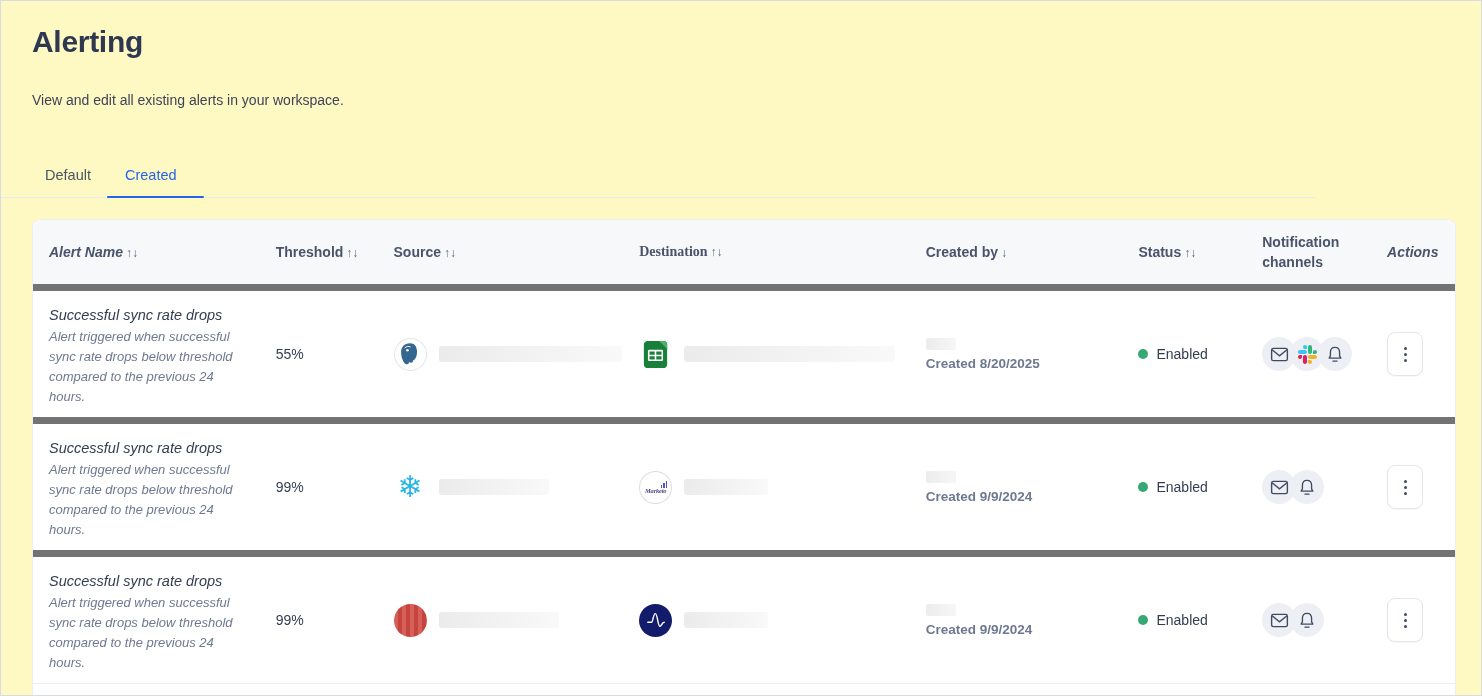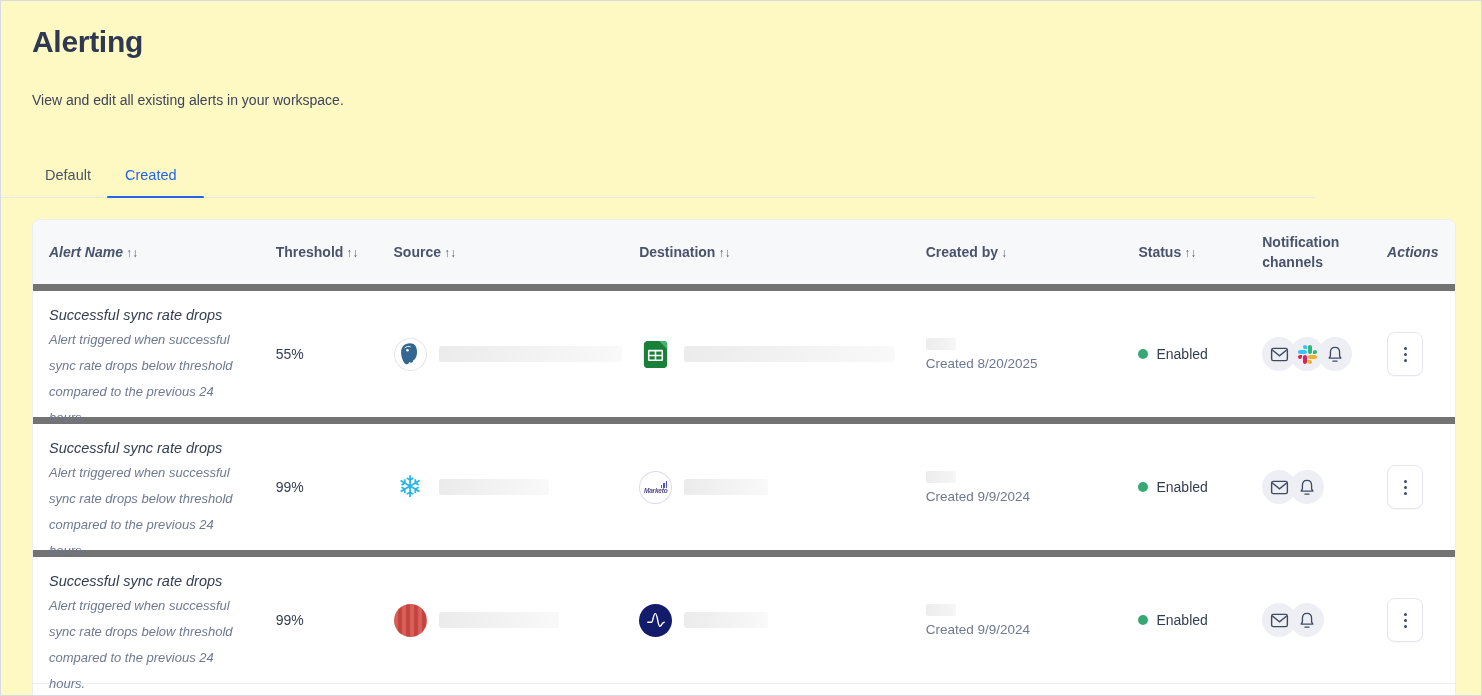--- a/index.html
+++ b/index.html
@@ -43,39 +43,39 @@
   .th {
     font-size:14px; font-weight:700; color:#49536b; padding-left:16px;
     line-height:20px; cursor:pointer;
   }
   .sort { font-size:12px; color:#5a657e; margin-left:3px; font-weight:400; }
   .row { display:flex; height:133px; border-top:7px solid #737373; }
   .cell { display:flex; align-items:center; padding-left:16px; }
   .w-alert { width:227px;font-style:italic; }
   .w-threshold { width:118px; }
   .w-source { width:246px; }
-  .w-dest { width:287px; }
+  .w-dest { width:287px;font-family:Liberation Serif, serif; }
   .w-created { width:213px; }
   .w-status { width:124px; }
   .w-channels { width:125px; }
   .w-actions { width:84px;font-style:italic; }
   .cell.name-cell { display:block; padding-top:16px; padding-right:26px; }
   .alert-name { font-size:14.5px; font-weight:500; color:#333d51; margin-bottom:4px; }
-  .alert-desc { font-size:13px; line-height:26px; color:#6e7891; }
+  .alert-desc { font-size:13px; line-height:20px; color:#6e7891; }
   .threshold-val { font-size:14px; color:#333d51; }
   .conn { display:flex; align-items:center; gap:12px; }
   .conn-icon {
     width:33px; height:33px; border-radius:50%; flex:0 0 auto;
     display:flex; align-items:center; justify-content:center; overflow:hidden;
   }
   .redact-bar {
     height:16px; border-radius:3px;
     background:linear-gradient(90deg,#ebebeb, #f9f9f9);
   }
-  .created-block { display:block; padding-top:0; }
+  .created-block { display:block; padding-top:0;font-weight:bold; }
   .created-bar { width:30px; height:12px; border-radius:2px; background:linear-gradient(90deg,#ececec,#f6f6f6); margin-bottom:6px; }
   .created-text { font-size:13.5px; color:#6e7891; }
   .status-wrap { display:flex; align-items:center; gap:8px; }
   .status-dot { width:10px; height:10px; border-radius:50%; background:#36a873; }
   .status-text { font-size:14px; color:#333d51; }
   .channel-stack { display:flex; }
   .chan-circle {
     width:34px; height:34px; border-radius:50%; background:#edeff4;
     display:flex; align-items:center; justify-content:center;
   }

